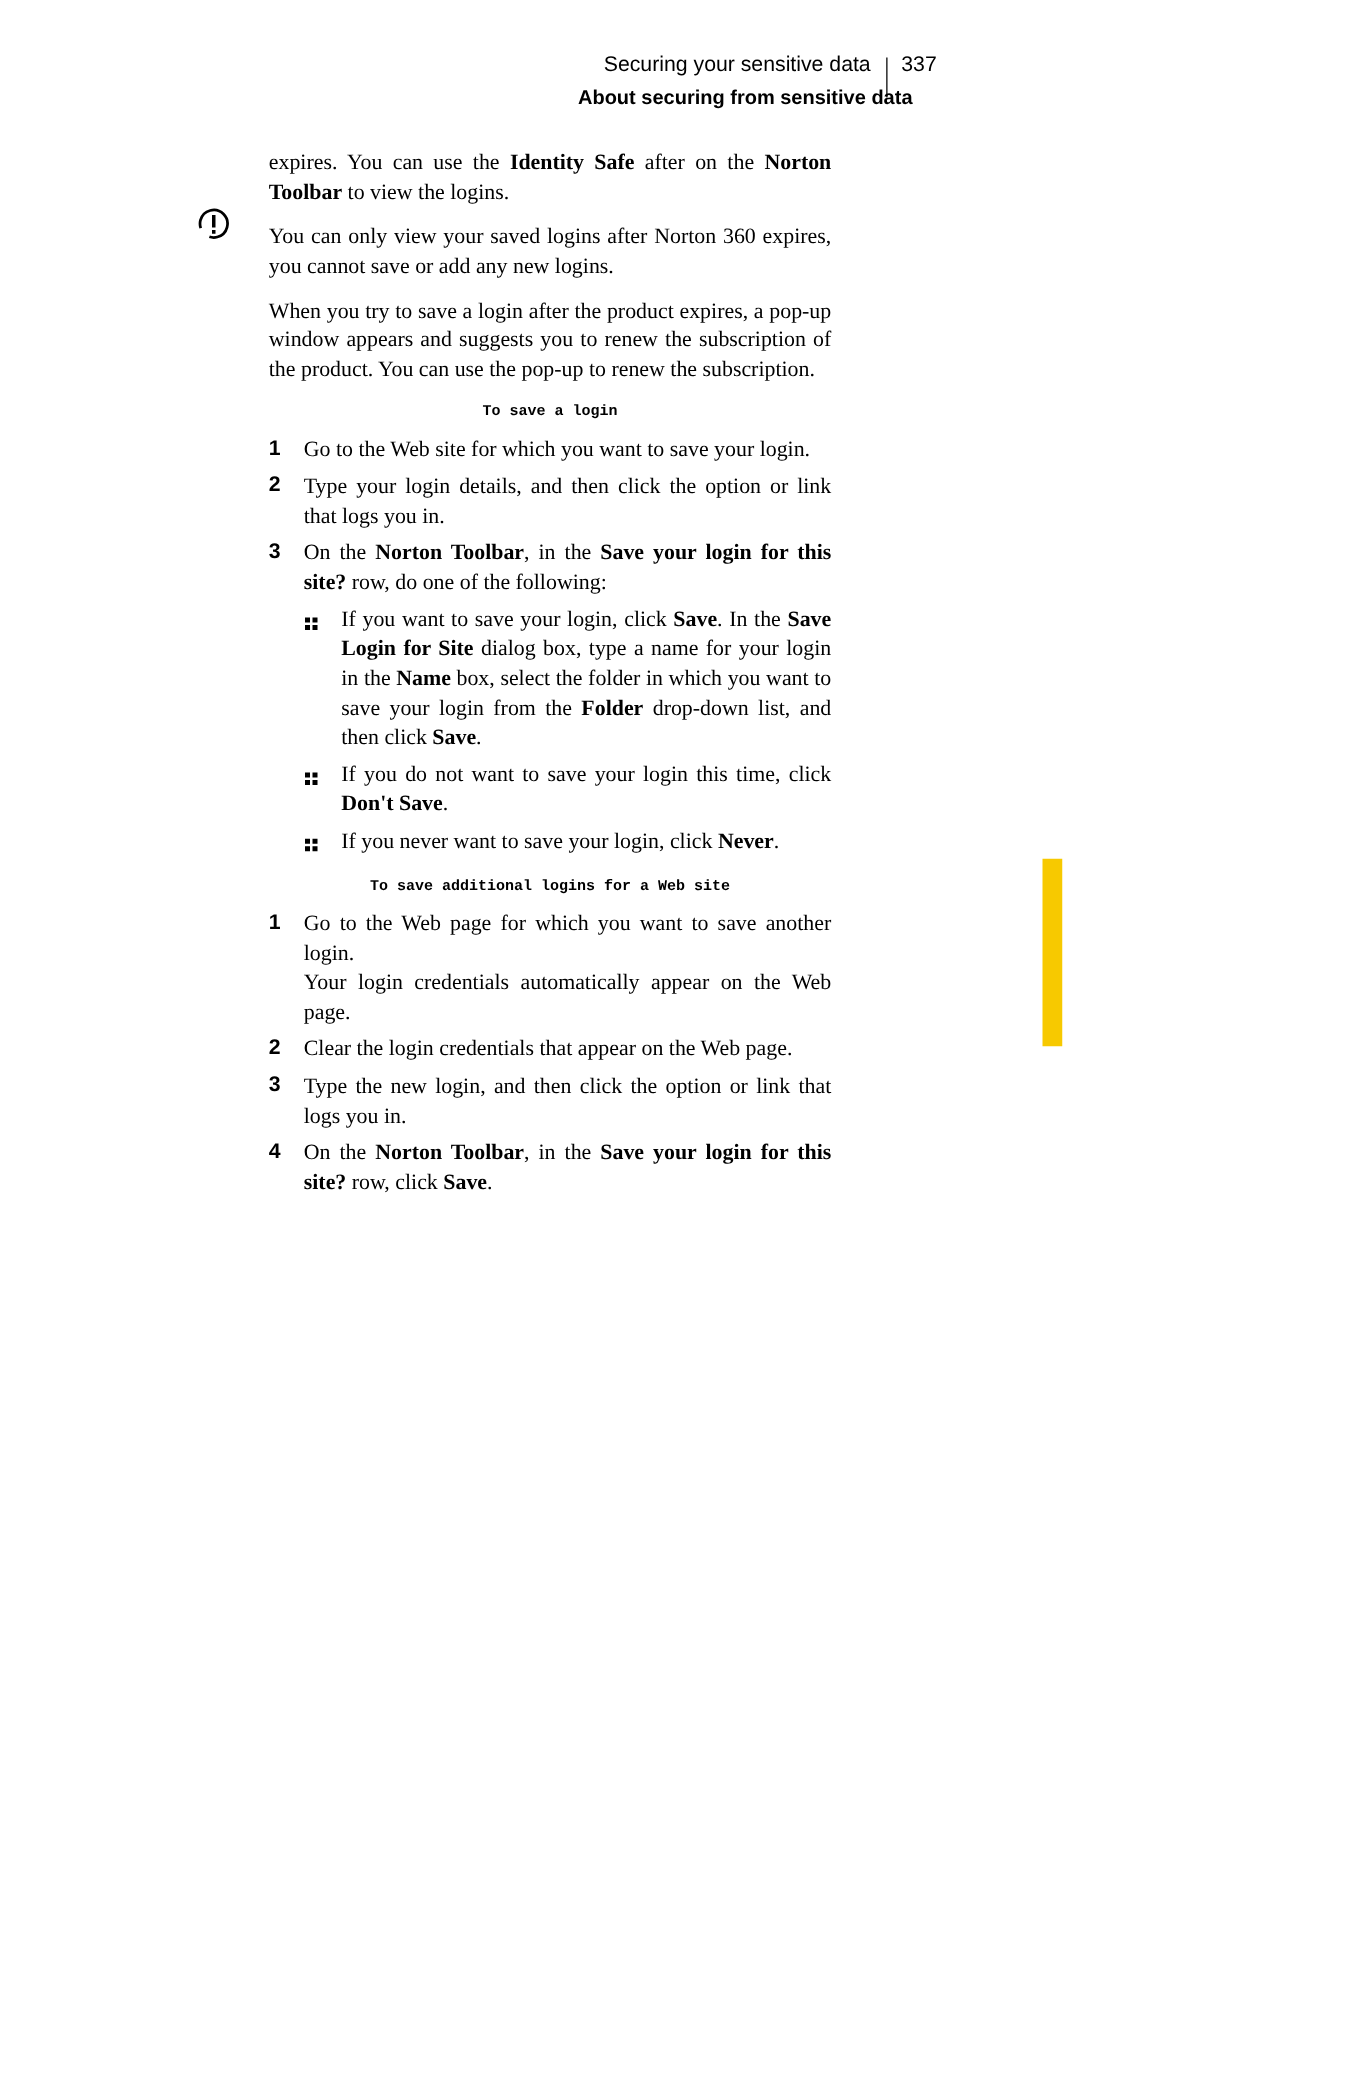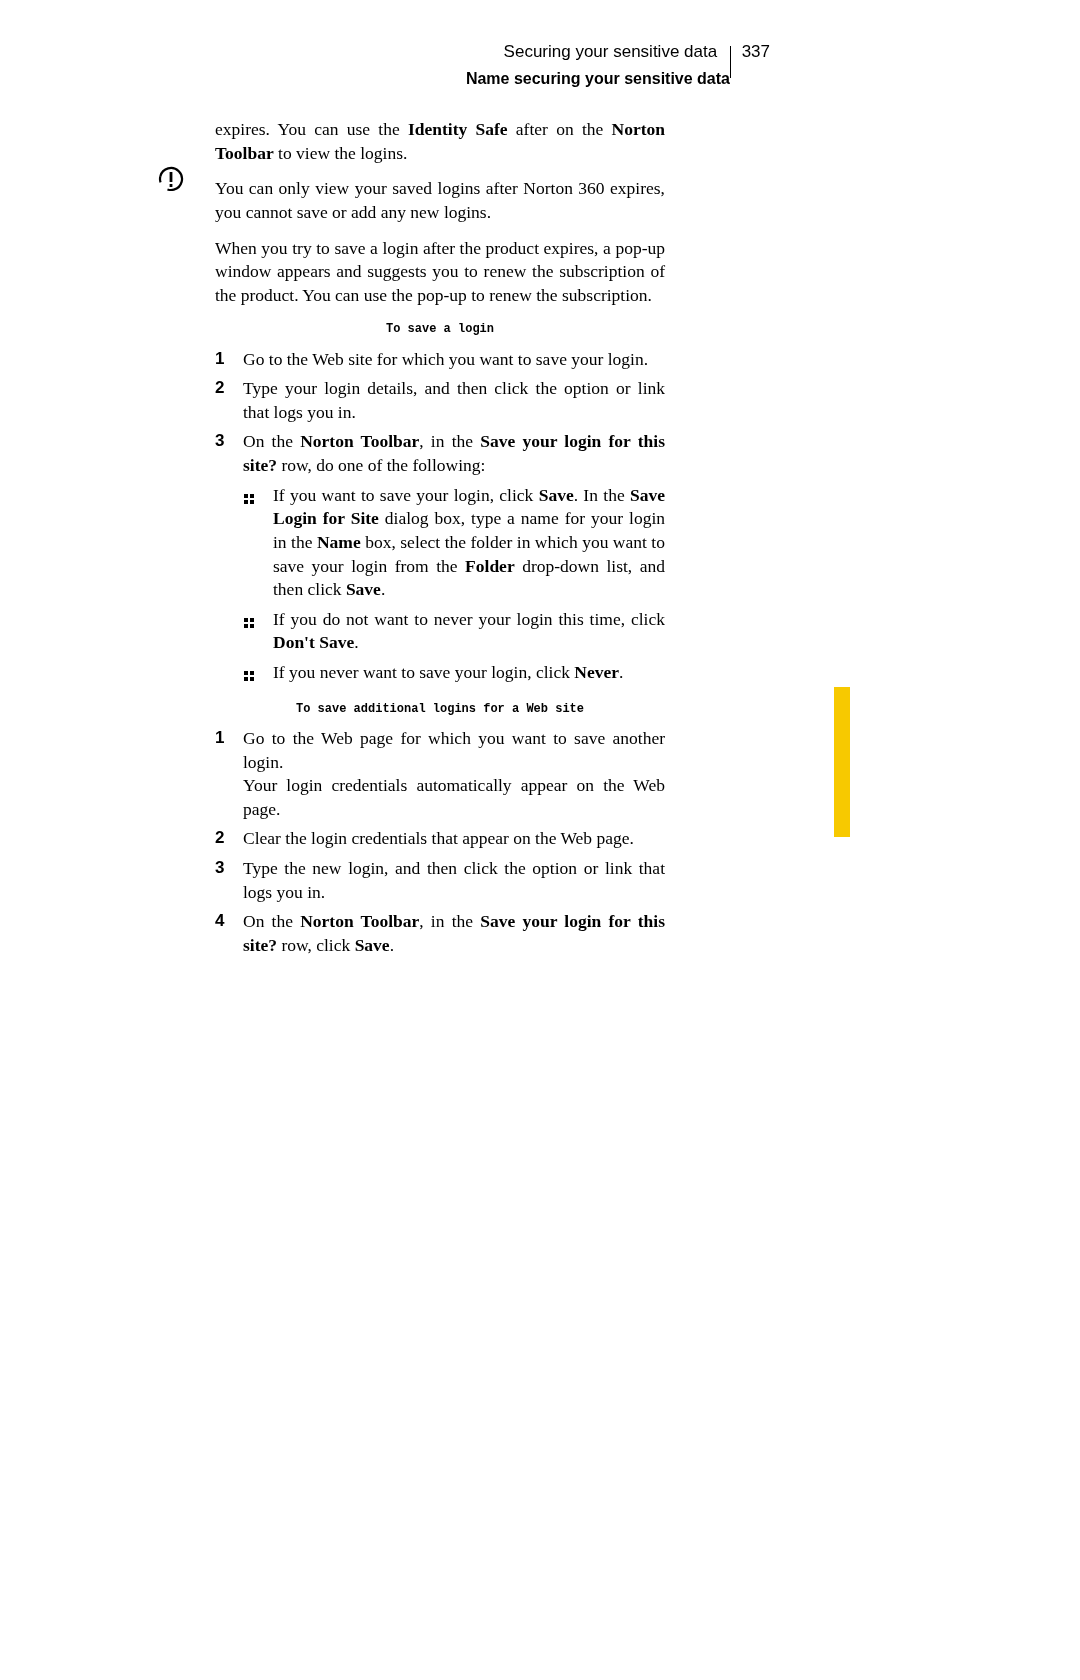--- a/index.html
+++ b/index.html
@@ -13,21 +13,21 @@
   .page {
     position: relative;
     width: 850px;
     height: 1322px;
     box-sizing: border-box;
   }
   .header {
     position: absolute;
     top: 36px;
     right: 80px;
-    text-align: right;
+    text-align: center;
     font-family: "Segoe UI", "Helvetica Neue", Arial, sans-serif;
   }
   .header-line1 {
     font-size: 17px;
     color: #000;
   }
   .header-line1 .sep {
     display: inline-block;
     border-left: 1px solid #000;
     height: 32px;
@@ -127,21 +127,21 @@
 <body>
 
 <div class="page">
 
   <div class="header">
     <div class="header-line1">
       <span class="chapter">Securing your sensitive data</span>
       <span class="sep"></span>
       <span class="pagenum">337</span>
     </div>
-    <div class="header-line2">Name securing your sensitive data</div>
+    <div class="header-line2">About securing from sensitive data</div>
   </div>
 
   <div class="warn-icon">
     <svg width="26" height="26" viewBox="0 0 26 26">
       <path d="M13 2 A11 11 0 1 1 12.99 2" fill="none" stroke="#000" stroke-width="2.2" stroke-dasharray="52 10" transform="rotate(-75 13 13)"></path>
       <rect x="11.6" y="6" width="2.8" height="10" fill="#000"></rect>
       <rect x="11.6" y="18" width="2.8" height="3" fill="#000"></rect>
     </svg>
   </div>
 
@@ -176,21 +176,21 @@
           </li>
           <li>
             <span class="bullet-icon">
               <svg width="12" height="12" viewBox="0 0 12 12">
                   <rect x="1" y="1" width="4" height="4" fill="#000"></rect>
                   <rect x="7" y="1" width="4" height="4" fill="#000"></rect>
                   <rect x="1" y="7" width="4" height="4" fill="#000"></rect>
                   <rect x="7" y="7" width="4" height="4" fill="#000"></rect>
                 </svg>
             </span>
-            <span>If you do not want to never your login this time, click </span><span class="b">Don't Save</span><span>.</span>
+            <span>If you do not want to save your login this time, click </span><span class="b">Don't Save</span><span>.</span>
           </li>
           <li>
             <span class="bullet-icon">
               <svg width="12" height="12" viewBox="0 0 12 12">
                   <rect x="1" y="1" width="4" height="4" fill="#000"></rect>
                   <rect x="7" y="1" width="4" height="4" fill="#000"></rect>
                   <rect x="1" y="7" width="4" height="4" fill="#000"></rect>
                   <rect x="7" y="7" width="4" height="4" fill="#000"></rect>
                 </svg>
             </span>

